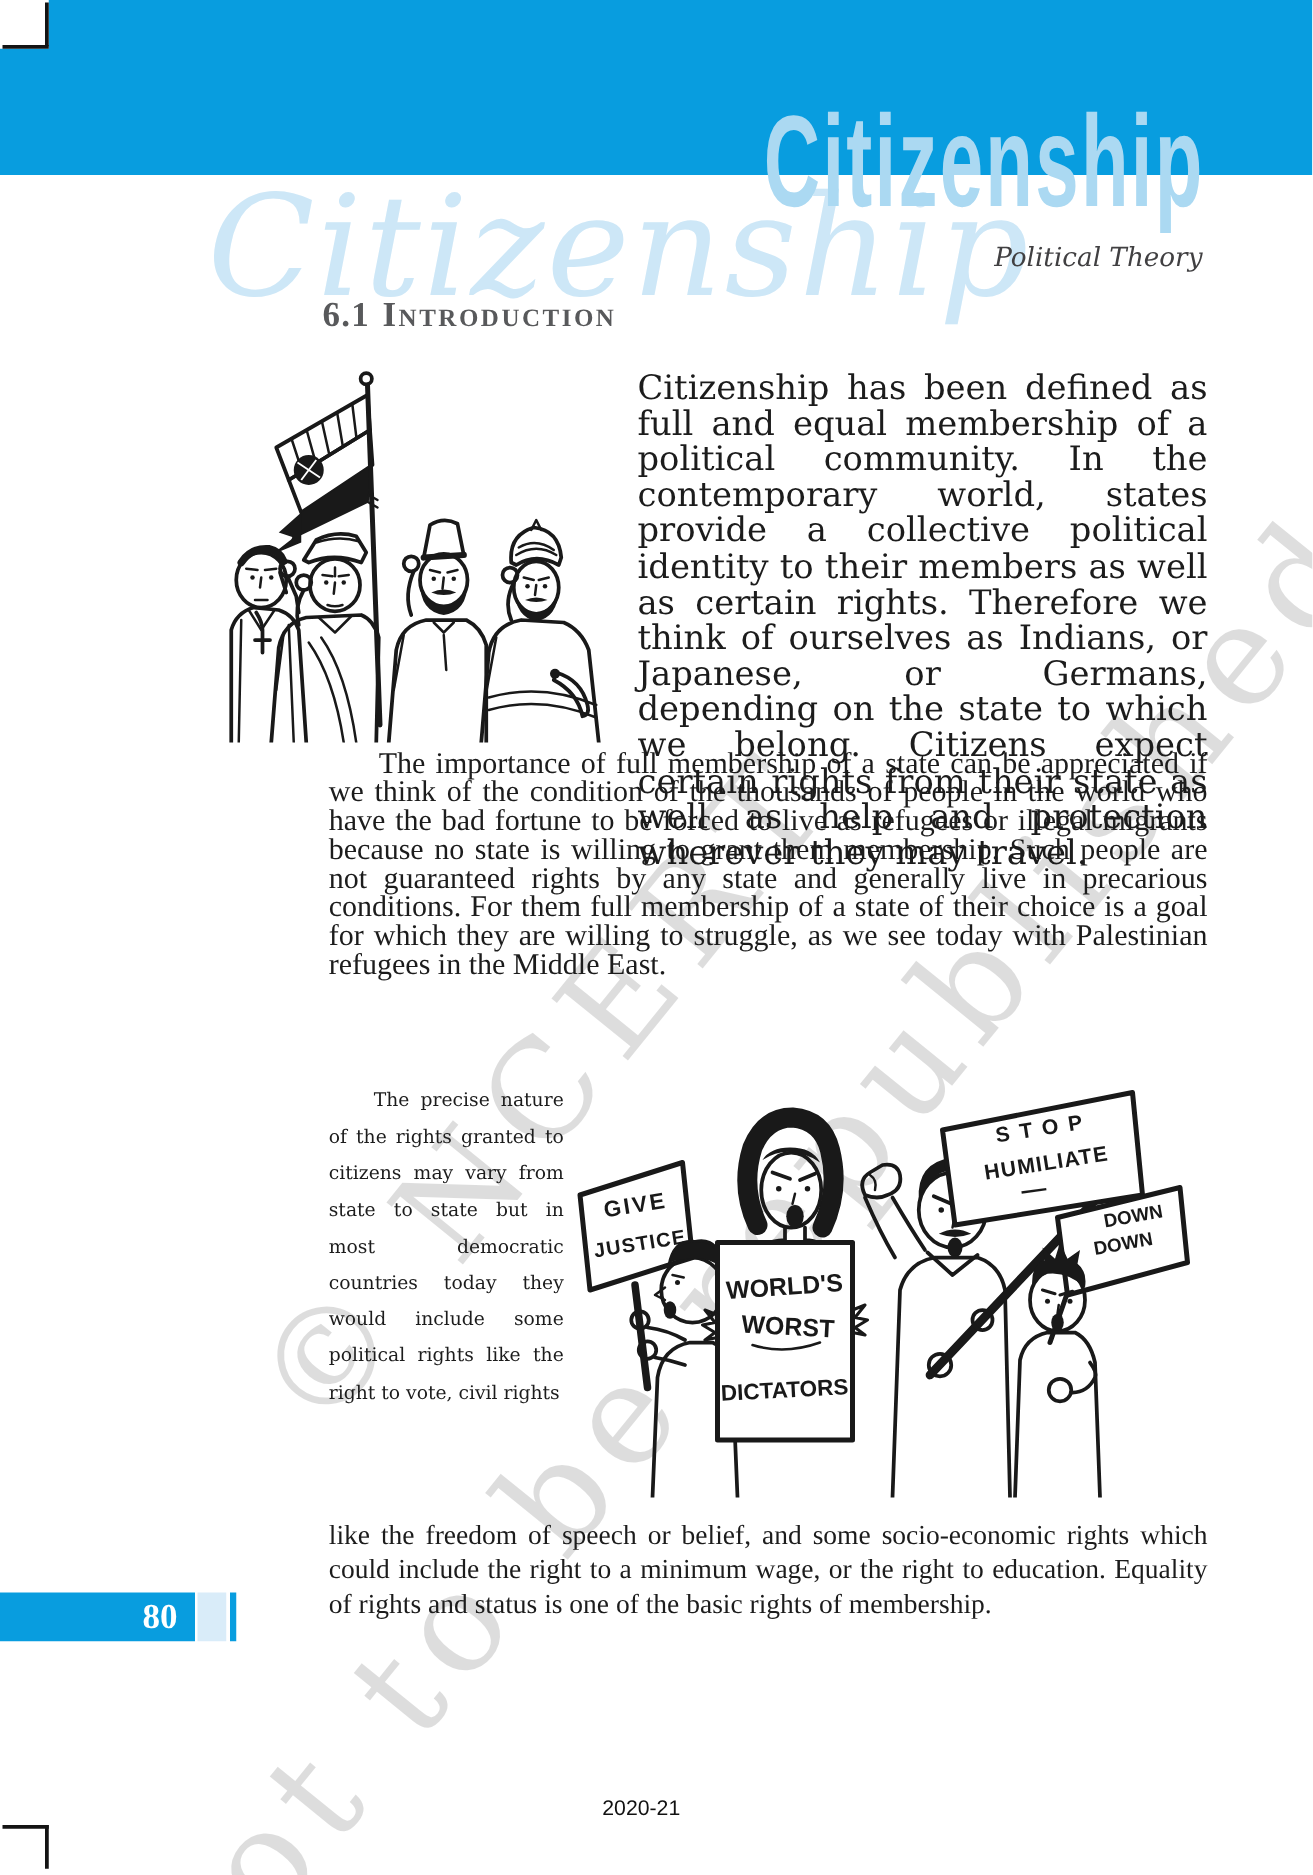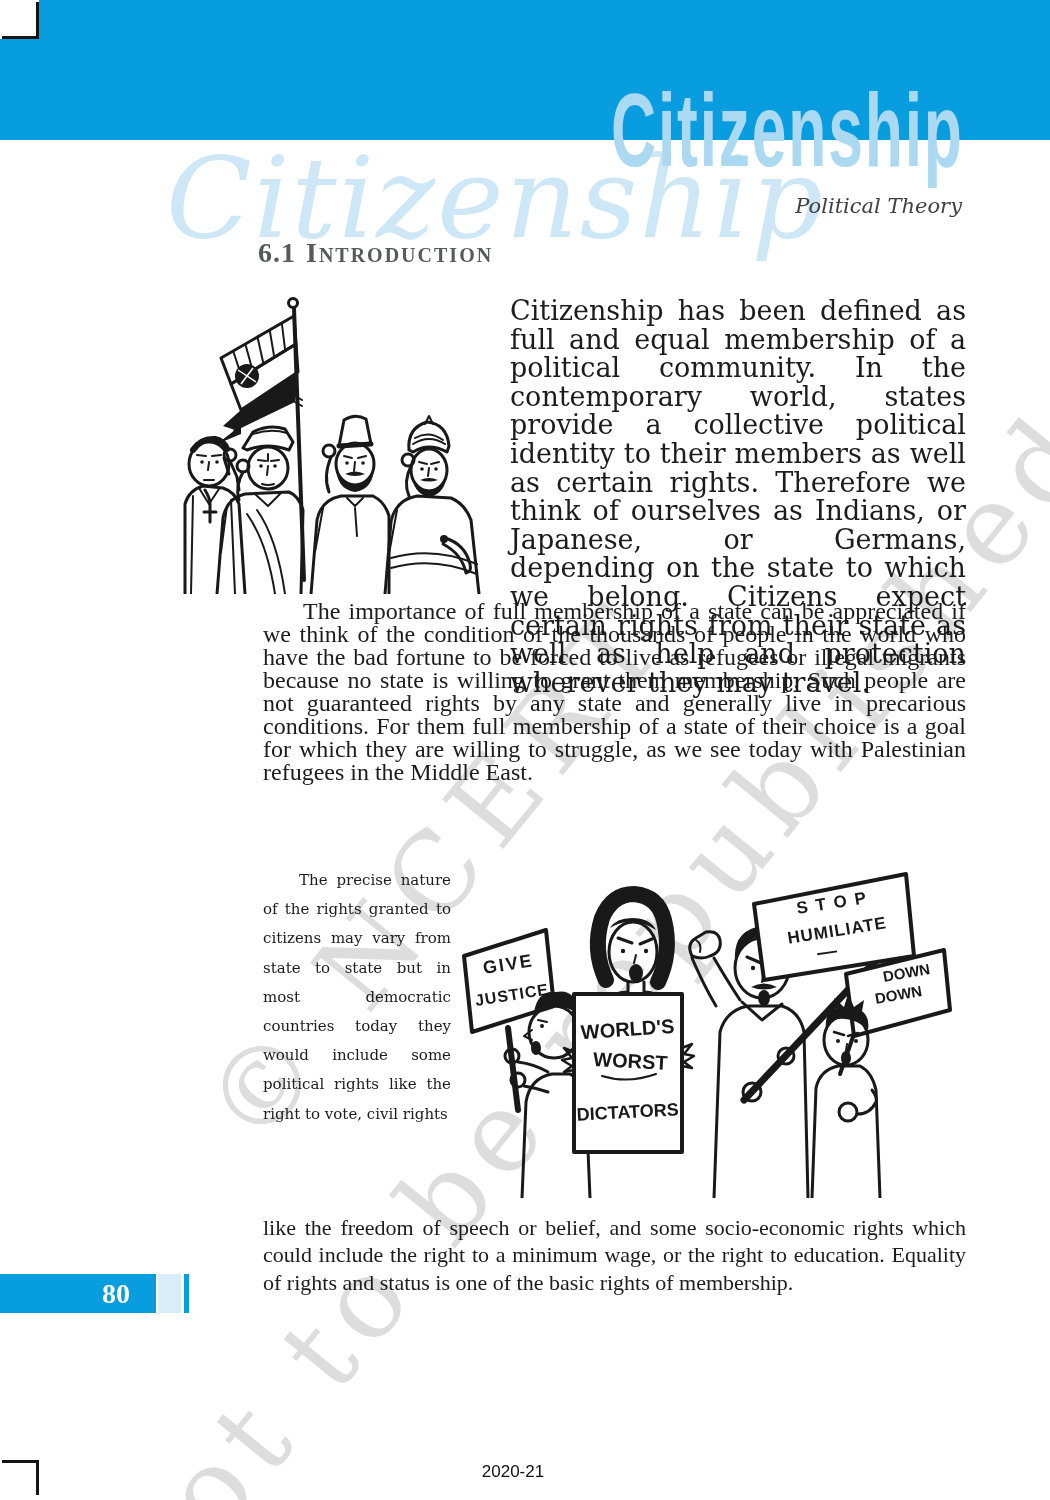--- a/index.html
+++ b/index.html
@@ -57,26 +57,26 @@
   .illo-protest{left:452px;top:860px;}
   .ink{stroke:#191919;stroke-width:3;fill:none;stroke-linecap:round;stroke-linejoin:round;}
   .ink-thick{stroke:#191919;stroke-width:4;fill:#fff;stroke-linecap:round;stroke-linejoin:round;}
   .fillink{fill:#191919;stroke:none;}
   .signtext{font-family:"Liberation Sans",sans-serif;font-weight:bold;fill:#191919;}
 
   
   .page-band{position:absolute;left:0;top:1274px;height:39px;z-index:3;}
   .band-blue{position:absolute;left:0;top:0;width:156px;height:39px;background:#089ddf;
              color:#ffffff;font-family:"Liberation Serif",serif;font-weight:bold;
-             font-size:28px;line-height:39px;text-align:right;padding-right:12px;box-sizing:border-box;}
+             font-size:28px;line-height:39px;text-align:right;padding-right:0;box-sizing:border-box;}
   .band-blue span{display:inline-block;margin-right:14px;}
   .band-square{position:absolute;left:158px;top:0;width:23px;height:39px;background:#d9ecf9;}
   .band-bar{position:absolute;left:184px;top:0;width:5px;height:39px;background:#089ddf;}
   .footer-year{position:absolute;left:0;top:1437px;width:1026px;text-align:center;z-index:3;
-               font-family:"Liberation Sans",sans-serif;font-size:17px;color:#111;margin-top:25px;}
+               font-family:"Liberation Sans",sans-serif;font-size:17px;color:#111;}
 </style>
 </head>
 <body>
 
 <div class="page">
 
   <div class="watermark">
     <div class="wline1">© NCERT</div>
     <div class="wline2">not to be republished</div>
   </div>

